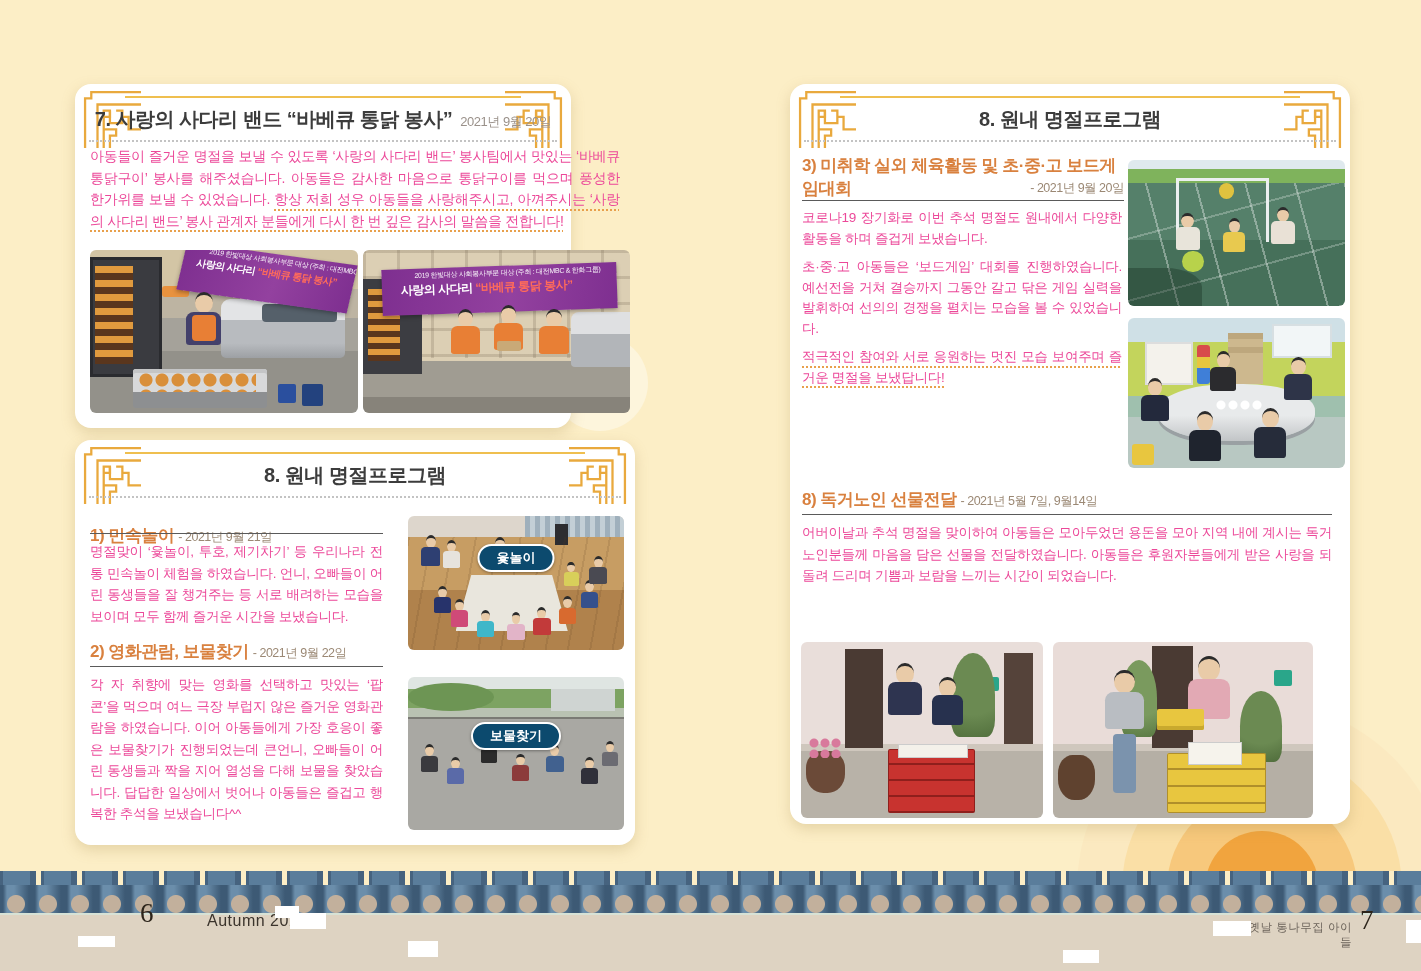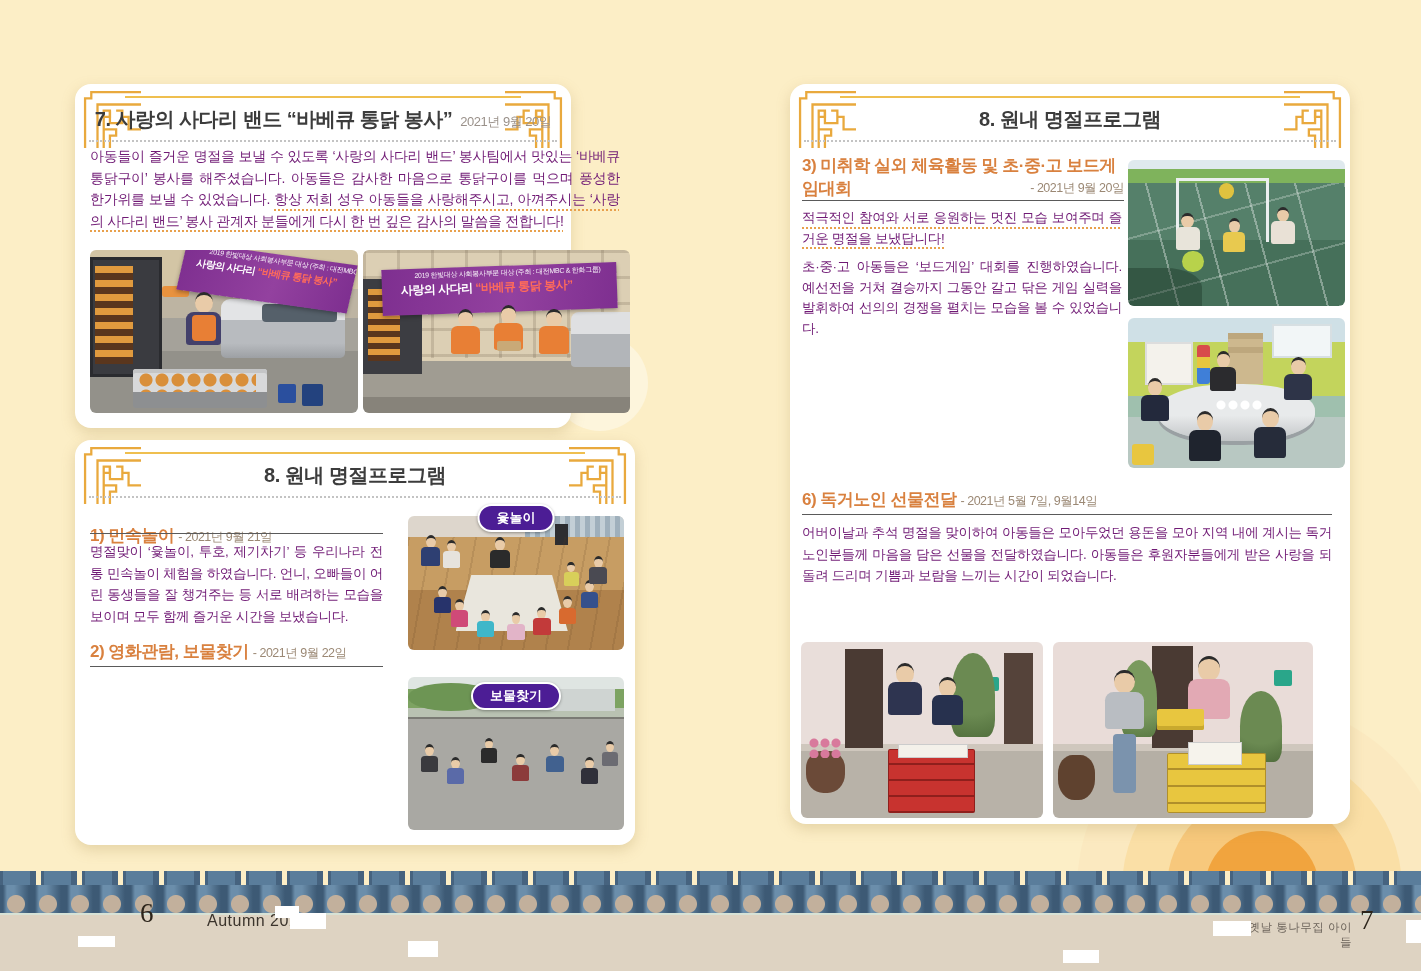--- a/index.html
+++ b/index.html
@@ -17,29 +17,29 @@
   .ornament.tl{left:8px;}
   .ornament.tr{right:8px;transform:scaleX(-1);}
   .panel-title{position:absolute;left:0;right:0;text-align:center;
                font-size:20px;font-weight:bold;color:#3c3c3c;letter-spacing:-.5px;}
   .panel-title .t-date{font-size:13px;font-weight:normal;color:#9a918a;margin-left:8px;}
   .dotted-sep{position:absolute;left:14px;right:14px;border-top:2px dotted #c3c3c3;}
 
   .sub-title{position:absolute;font-size:17px;font-weight:bold;color:#d9813f;letter-spacing:-.5px;}
   .sub-title .s-date{font-size:12.5px;font-weight:normal;color:#9b8874;margin-left:4px;}
   .sub-rule{position:absolute;border-top:1.5px solid #5a5a5a;}
-  .body-text{position:absolute;font-size:13.5px;line-height:21.5px;color:#701a75;
+  .body-text{position:absolute;font-size:13.5px;line-height:21.5px;color:#ec4899;
              text-align:justify;letter-spacing:-.3px;}
   .u-dot{text-decoration:underline dotted 2px #e8a04c;text-underline-offset:5px;}
   .para{margin:0 0 8px 0;}
 
   .photo{position:absolute;border-radius:6px;overflow:hidden;}
-  .pill{position:absolute;transform:translateX(-50%);background:#4c1d95;color:#fff;
+  .pill{position:absolute;transform:translateX(-50%);background:#0c4a6e;color:#fff;
         font-size:13px;font-weight:bold;padding:3px 17px;border:2px solid #fff;
-        border-radius:15px;white-space:nowrap;box-shadow:0 1px 3px rgba(0,0,0,.35);z-index:5;}
+        border-radius:15px;white-space:nowrap;box-shadow:0 1px 3px rgba(0,0,0,.35);z-index:5;margin-top:40px;}
 
   
   .fig{position:absolute;width:9%;}
   .fig::before{content:'';display:block;width:52%;padding-top:52%;border-radius:50%;
                background:#e9cba8;margin:0 auto;border-top:3px solid #2b2b2b;box-sizing:border-box;}
   .fig::after{content:'';display:block;width:100%;height:0;padding-top:95%;
               border-radius:22% 22% 10% 10%;background:var(--c,#444);margin-top:-4%;}
 
   .banner{position:absolute;background:linear-gradient(100deg,#7e2f90,#93419f 55%,#7e2f90);
           color:#fff;overflow:hidden;box-shadow:0 2px 4px rgba(0,0,0,.3);}
@@ -196,20 +196,21 @@
       <div class="fig" style="--c:#35508c;left:80%;top:48%;width:8%;"></div>
       <div class="fig" style="--c:#4a4a52;left:84%;top:30%;width:8%;"></div>
       <div class="fig" style="--c:#d8cf5a;left:72%;top:34%;width:7%;"></div>
     </div>
     <div class="pill" style="left:441px;top:64px;">윷놀이</div>
 
     <div class="sub-title" style="left:15px;top:200px;">
       <span>2) 영화관람, 보물찾기</span><span class="s-date">- 2021년 9월 22일</span>
     </div>
     <div class="sub-rule" style="left:15px;top:226px;width:293px;"></div>
+    <div class="body-text" style="left:15px;top:234px;width:293px;">각 자 취향에 맞는 영화를 선택하고 맛있는 ‘팝콘’을 먹으며 여느 극장 부럽지 않은 즐거운 영화관람을 하였습니다. 이어 아동들에게 가장 호응이 좋은 보물찾기가 진행되었는데 큰언니, 오빠들이 어린 동생들과 짝을 지어 열성을 다해 보물을 찾았습니다. 답답한 일상에서 벗어나 아동들은 즐겁고 행복한 추석을 보냈습니다^^</div>
 
     <div class="photo" style="left:333px;top:237px;width:216px;height:153px;
          background:linear-gradient(180deg,#dfe5e2 0 8%,#7da362 8% 20%,#b9c2b2 20% 27%,#a9a8a3 27% 100%);">
       <div style="position:absolute;left:0;top:4%;width:40%;height:18%;border-radius:50%;background:#6d9554;"></div>
       <div style="position:absolute;right:4%;top:8%;width:30%;height:14%;background:#cfd4d2;"></div>
       <div style="position:absolute;left:0;top:26%;width:100%;height:2px;background:#7a7a74;"></div>
       <div class="fig" style="--c:#3a3a3e;left:6%;top:44%;width:8%;"></div>
       <div class="fig" style="--c:#5a6aa8;left:18%;top:52%;width:8%;"></div>
       <div class="fig" style="--c:#2b2b2b;left:34%;top:40%;width:7%;"></div>
       <div class="fig" style="--c:#8c3b3b;left:48%;top:50%;width:8%;"></div>
@@ -242,22 +243,23 @@
       <span>8. 원내 명절프로그램</span>
     </div>
     <div class="dotted-sep" style="top:56px;"></div>
 
     <div class="sub-title" style="left:12px;top:70px;width:322px;">3) 미취학 실외 체육활동 및 초·중·고 보드게임대회</div>
     <div class="sub-title" style="left:12px;top:93px;width:322px;text-align:right;">
       <span class="s-date">- 2021년 9월 20일</span>
     </div>
     <div class="sub-rule" style="left:12px;top:116px;width:322px;"></div>
     <div class="body-text" style="left:12px;top:124px;width:320px;line-height:20.5px;">
+      <p class="para">코로나19 장기화로 이번 추석 명절도 원내에서 다양한 활동을 하며 즐겁게 보냈습니다.</p>
+      <p class="para">초·중·고 아동들은 ‘보드게임’ 대회를 진행하였습니다. 예선전을 거쳐 결승까지 그동안 갈고 닦은 게임 실력을 발휘하여 선의의 경쟁을 펼치는 모습을 볼 수 있었습니다.</p>
       <p class="para u-dot">적극적인 참여와 서로 응원하는 멋진 모습 보여주며 즐거운 명절을 보냈답니다!</p>
-      <p class="para">초·중·고 아동들은 ‘보드게임’ 대회를 진행하였습니다. 예선전을 거쳐 결승까지 그동안 갈고 닦은 게임 실력을 발휘하여 선의의 경쟁을 펼치는 모습을 볼 수 있었습니다.</p>
     </div>
 
     <div class="photo" style="left:338px;top:76px;width:217px;height:146px;
          background:linear-gradient(180deg,#dfe9ee 0 6%,#7fb35c 6% 16%,#55806a 16% 55%,#46705a 55% 100%);">
       <div style="position:absolute;left:0;top:16%;width:100%;height:84%;
            background:repeating-linear-gradient(75deg,rgba(255,255,255,.35) 0 2px,rgba(0,0,0,0) 2px 48px),
                       repeating-linear-gradient(-15deg,rgba(255,255,255,.25) 0 2px,rgba(0,0,0,0) 2px 60px);"></div>
       <div style="position:absolute;left:22%;top:12%;width:40%;height:42%;
            border:3px solid #eceff0;border-bottom:none;"></div>
       <div class="fig" style="--c:#e8e4da;left:22%;top:36%;width:11%;"></div>
@@ -281,21 +283,21 @@
            background-image:radial-gradient(circle 4px at 6px 6px,#fff 4px,rgba(0,0,0,0) 5px);background-size:12px 12px;"></div>
       <div class="fig" style="--c:#23293c;left:6%;top:40%;width:13%;"></div>
       <div class="fig" style="--c:#2b2b2e;left:38%;top:22%;width:12%;"></div>
       <div class="fig" style="--c:#2e3448;left:72%;top:26%;width:13%;"></div>
       <div class="fig" style="--c:#1f242e;left:28%;top:62%;width:15%;"></div>
       <div class="fig" style="--c:#262c3a;left:58%;top:60%;width:15%;"></div>
       <div style="position:absolute;left:2%;bottom:2%;width:10%;height:14%;background:#e8c63f;border-radius:3px;"></div>
     </div>
 
     <div class="sub-title" style="left:12px;top:404px;">
-      <span>6) 독거노인 선물전달</span><span class="s-date">- 2021년 5월 7일, 9월14일</span>
+      <span>8) 독거노인 선물전달</span><span class="s-date">- 2021년 5월 7일, 9월14일</span>
     </div>
     <div class="sub-rule" style="left:12px;top:430px;width:530px;"></div>
     <div class="body-text" style="left:12px;top:438px;width:530px;">
       <p class="para">어버이날과 추석 명절을 맞이하여 아동들은 모아두었던 용돈을 모아 지역 내에 계시는 독거노인분들께 마음을 담은 선물을 전달하였습니다. 아동들은 후원자분들에게 받은 사랑을 되돌려 드리며 기쁨과 보람을 느끼는 시간이 되었습니다.</p>
     </div>
 
     <div class="photo" style="left:11px;top:558px;width:242px;height:176px;
          background:linear-gradient(180deg,#e9deda 0 58%,#cfc7bd 58% 62%,#b8b2a8 62% 100%);">
       <div style="position:absolute;left:18%;top:4%;width:16%;height:56%;background:#4a3a33;"></div>
       <div style="position:absolute;right:4%;top:6%;width:12%;height:52%;background:#55433a;"></div>

